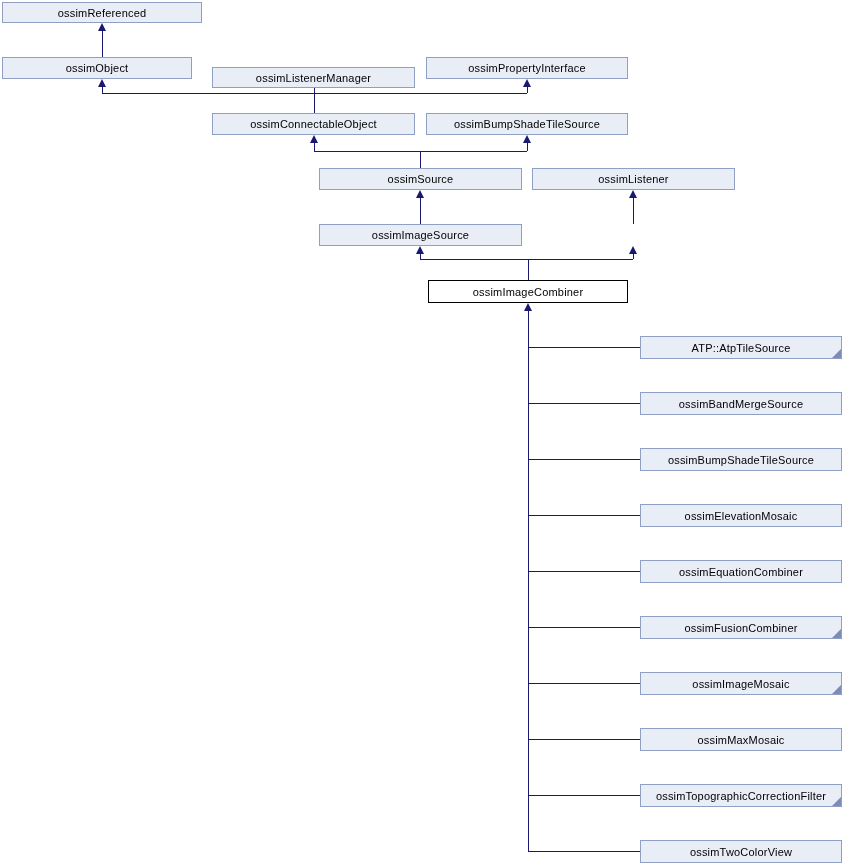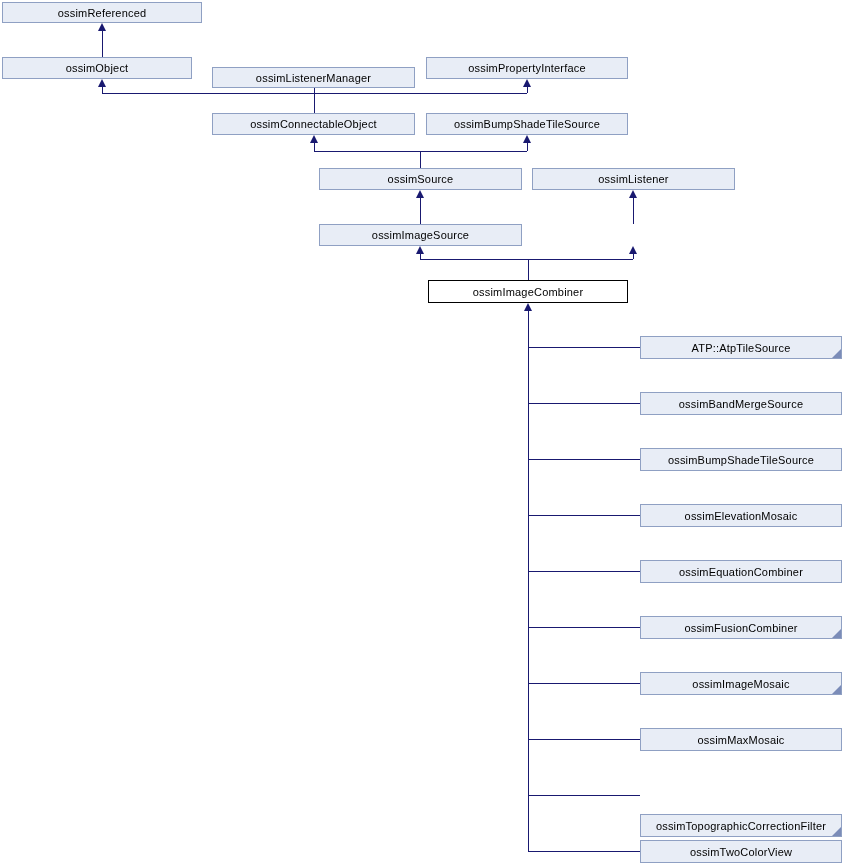--- a/index.html
+++ b/index.html
@@ -113,15 +113,15 @@
     <div class="node" style="left: 319px; top: 224px; width: 203px; height: 22px;">ossimImageSource</div>
     <div class="node highlight" style="left: 428px; top: 280px; width: 200px; height: 23px;">ossimImageCombiner</div>
     <div class="node" style="left: 640px; top: 336px; width: 202px; height: 23px;">ATP::AtpTileSource<span class="fold"></span></div>
     <div class="node" style="left: 640px; top: 392px; width: 202px; height: 23px;">ossimBandMergeSource</div>
     <div class="node" style="left: 640px; top: 448px; width: 202px; height: 23px;">ossimBumpShadeTileSource</div>
     <div class="node" style="left: 640px; top: 504px; width: 202px; height: 23px;">ossimElevationMosaic</div>
     <div class="node" style="left: 640px; top: 560px; width: 202px; height: 23px;">ossimEquationCombiner</div>
     <div class="node" style="left: 640px; top: 616px; width: 202px; height: 23px;">ossimFusionCombiner<span class="fold"></span></div>
     <div class="node" style="left: 640px; top: 672px; width: 202px; height: 23px;">ossimImageMosaic<span class="fold"></span></div>
     <div class="node" style="left: 640px; top: 728px; width: 202px; height: 23px;">ossimMaxMosaic</div>
-    <div class="node" style="left: 640px; top: 784px; width: 202px; height: 23px; margin-top: 30px;">ossimTopographicCorrectionFilter<span class="fold"></span></div>
+    <div class="node" style="left: 640px; top: 784px; width: 202px; height: 23px;">ossimTopographicCorrectionFilter<span class="fold"></span></div>
     <div class="node" style="left: 640px; top: 840px; width: 202px; height: 23px;">ossimTwoColorView</div>
   </div>
 
 </body></html>

